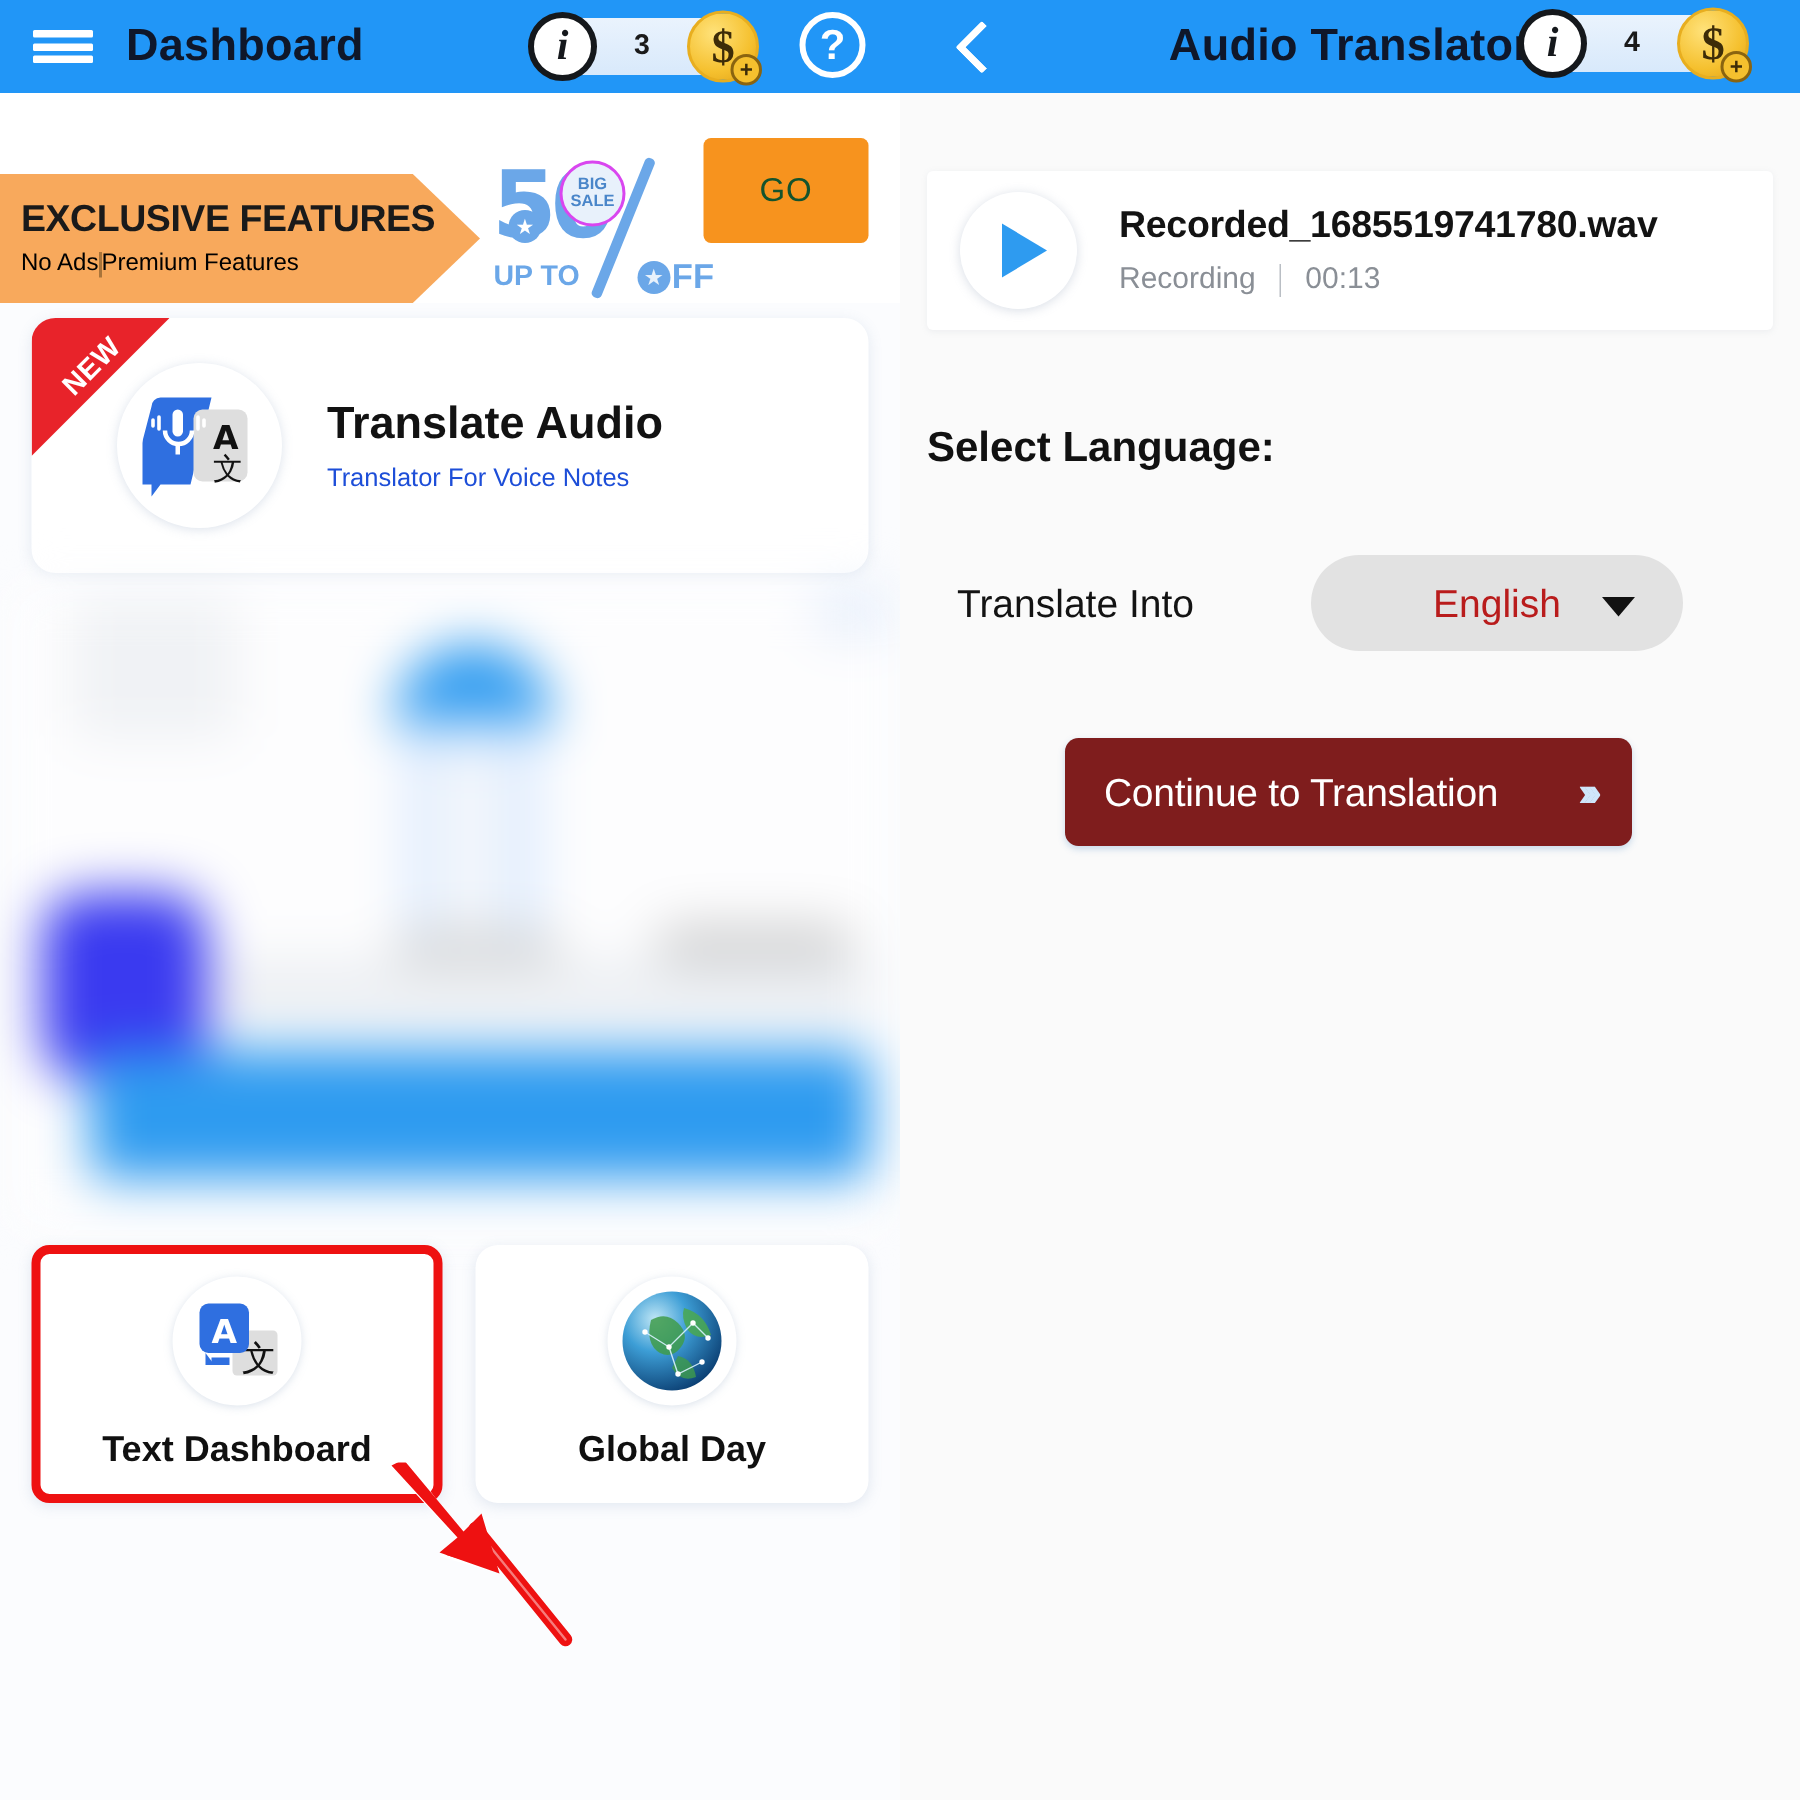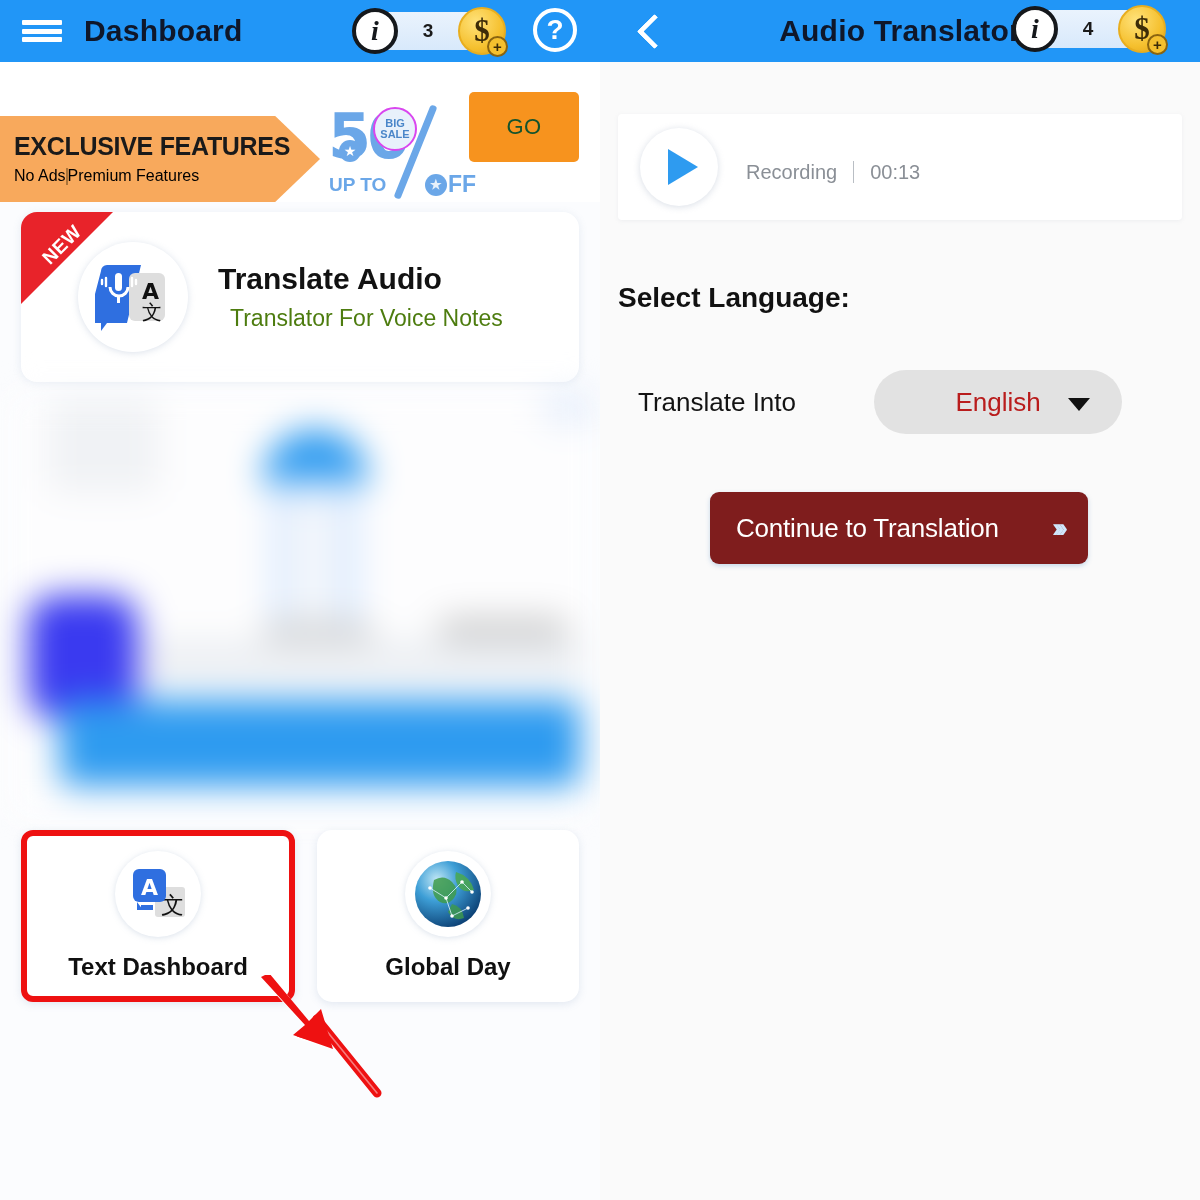--- a/index.html
+++ b/index.html
@@ -203,21 +203,21 @@
     letter-spacing: 0.5px;
   }
   .feat-icon-wrap {
     width: 110px; height: 110px; border-radius: 50%;
     background: #ffffff; box-shadow: 0 1px 7px rgba(140,160,190,0.3);
     margin-left: 57px; display: flex; align-items: center;
     justify-content: center; flex-shrink: 0;
   }
   .feat-text { margin-left: 30px; }
   .feat-title { font-size: 30px; font-weight: bold; color: #121212; }
-  .feat-sub { font-size: 23px; color: #4d7c0f; margin-top: 9px; margin-left: 12px; }
+  .feat-sub { font-size: 17px; color: #1d4ed8; margin-top: 9px; }
 
   
   .ad-blur {
     margin: 8px 8px 0 8px; height: 430px; position: relative;
     overflow: hidden; border-radius: 6px;
     background: #fdfdfe;
     filter: blur(17px);
   }
   .ad-shape { position: absolute; border-radius: 12px; }
 
@@ -475,20 +475,21 @@
           <span class="plus-badge">+</span>
         </div>
       </div>
     </div>
 
     <div class="audio-row">
       <div class="play-circle">
         <div class="play-tri"></div>
       </div>
       <div class="audio-meta">
+        <div class="audio-name">Recorded_1685519741780.wav</div>
         <div class="audio-sub">
           <span>Recording</span>
           <span class="vdiv"></span>
           <span>00:13</span>
         </div>
       </div>
     </div>
 
     <div class="select-title">Select Language:</div>
 

